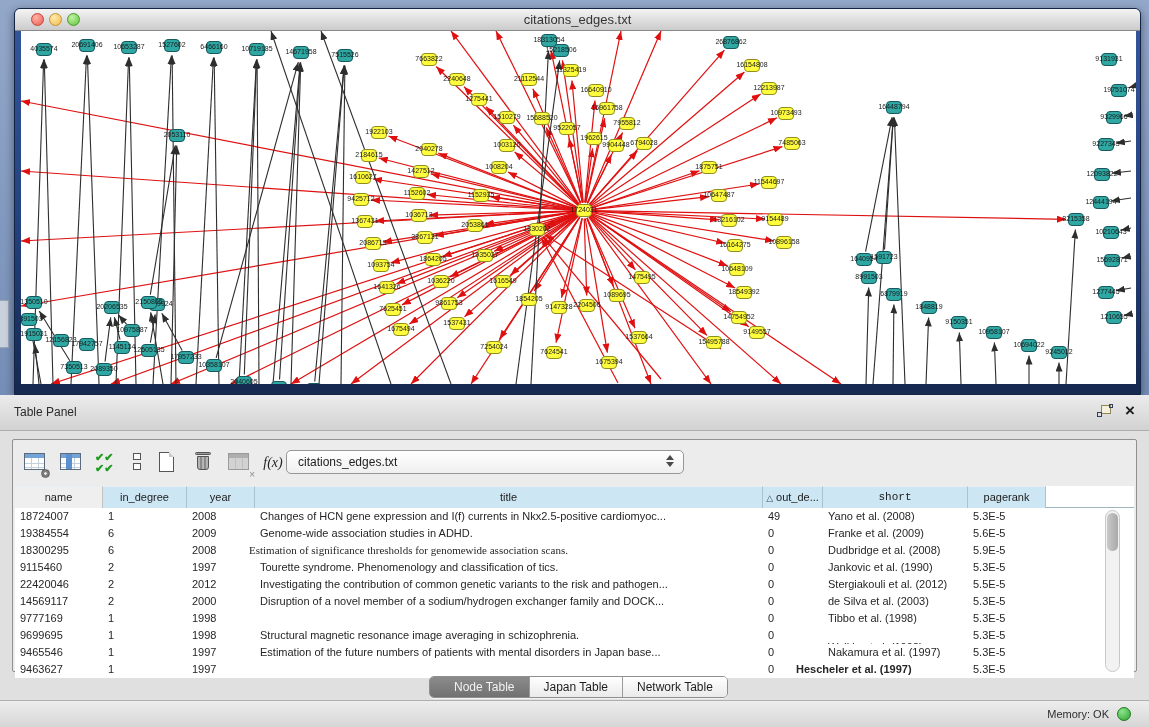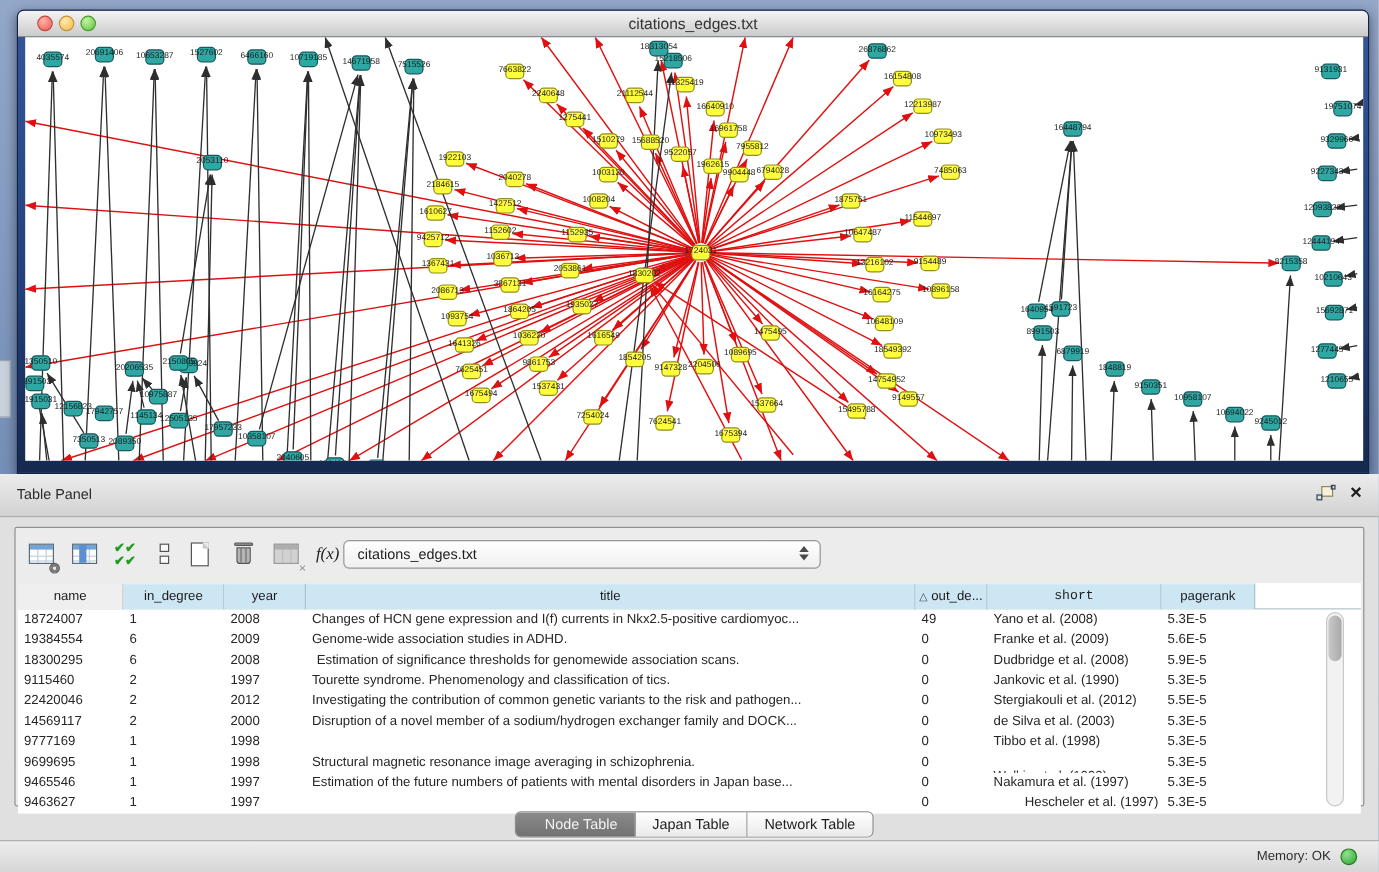--- a/index.html
+++ b/index.html
@@ -729,21 +729,21 @@
             <div class="td" style="left: 172px; width: 68px;">2009</div>
             <div class="td" style="left: 240px; width: 508px;">Genome-wide association studies in ADHD.</div>
             <div class="td" style="left: 748px; width: 60px;">0</div>
             <div class="td" style="left: 808px; width: 145px;">Franke et al. (2009)</div>
             <div class="td" style="left: 953px; width: 78px;">5.6E-5</div>
           </div>
           <div class="tr" style="top: 34px;">
             <div class="td" style="left: 0px; width: 88px;">18300295</div>
             <div class="td" style="left: 88px; width: 84px;">6</div>
             <div class="td" style="left: 172px; width: 68px;">2008</div>
-            <div class="td" style="left: 244px; width: 508px;">Estimation of significance thresholds for genomewide association scans.</div>
+            <div class="td" style="left: 229px; width: 508px; font-family: Liberation Serif, serif;">Estimation of significance thresholds for genomewide association scans.</div>
             <div class="td" style="left: 748px; width: 60px;">0</div>
             <div class="td" style="left: 808px; width: 145px;">Dudbridge et al. (2008)</div>
             <div class="td" style="left: 953px; width: 78px;">5.9E-5</div>
           </div>
           <div class="tr" style="top: 51px;">
             <div class="td" style="left: 0px; width: 88px;">9115460</div>
             <div class="td" style="left: 88px; width: 84px;">2</div>
             <div class="td" style="left: 172px; width: 68px;">1997</div>
             <div class="td" style="left: 240px; width: 508px;">Tourette syndrome. Phenomenology and classification of tics.</div>
             <div class="td" style="left: 748px; width: 60px;">0</div>
@@ -792,21 +792,21 @@
             <div class="td" style="left: 240px; width: 508px;">Estimation of the future numbers of patients with mental disorders in Japan base...</div>
             <div class="td" style="left: 748px; width: 60px;">0</div>
             <div class="td" style="left: 808px; width: 145px;">Nakamura et al. (1997)</div>
             <div class="td" style="left: 953px; width: 78px;">5.3E-5</div>
           </div>
           <div class="tr" style="top: 153px;">
             <div class="td" style="left: 0px; width: 88px;">9463627</div>
             <div class="td" style="left: 88px; width: 84px;">1</div>
             <div class="td" style="left: 172px; width: 68px;">1997</div>
             <div class="td" style="left: 748px; width: 60px;">0</div>
-            <div class="td" style="left: 834px; width: 145px;">Hescheler et al. (1997)</div>
+            <div class="td" style="left: 776px; width: 145px; font-weight: bold;">Hescheler et al. (1997)</div>
             <div class="td" style="left: 953px; width: 78px;">5.3E-5</div>
           </div>
         </div>
       <div class="vscroll">
         <div class="vthumb"></div>
       </div>
     </div>
   </div>
 
   <div class="tabs" id="tabs">

